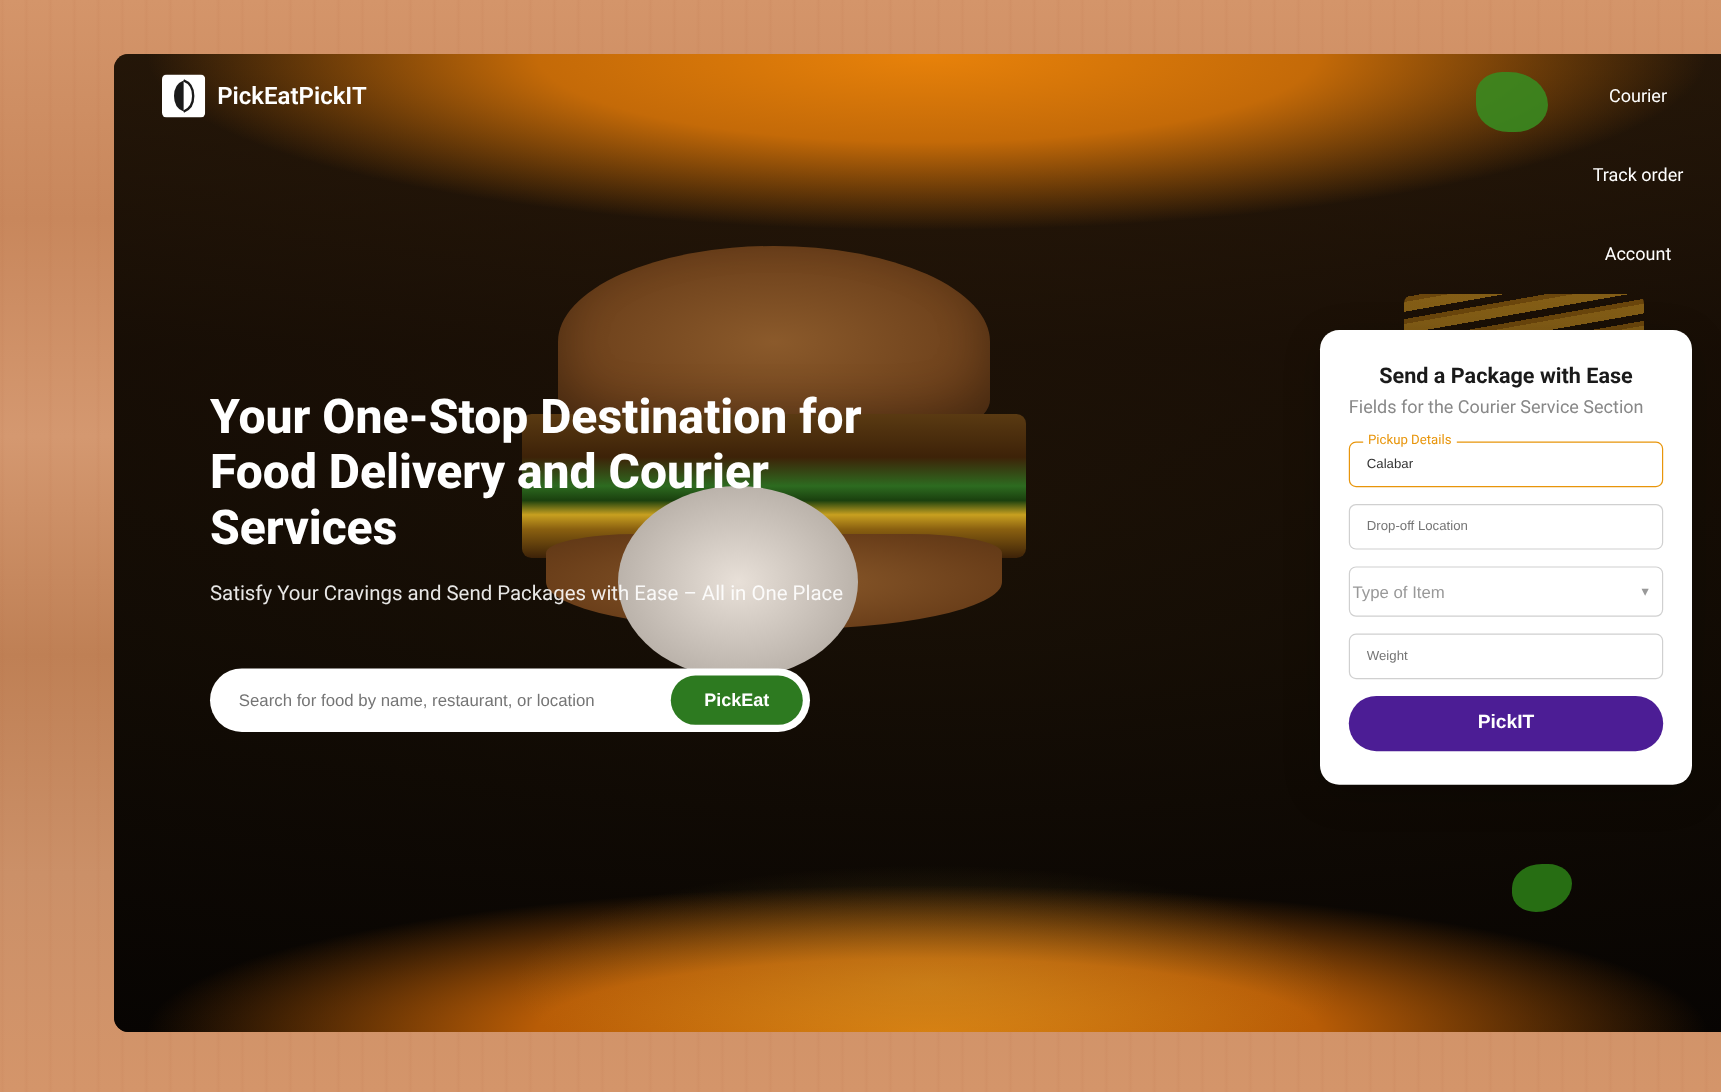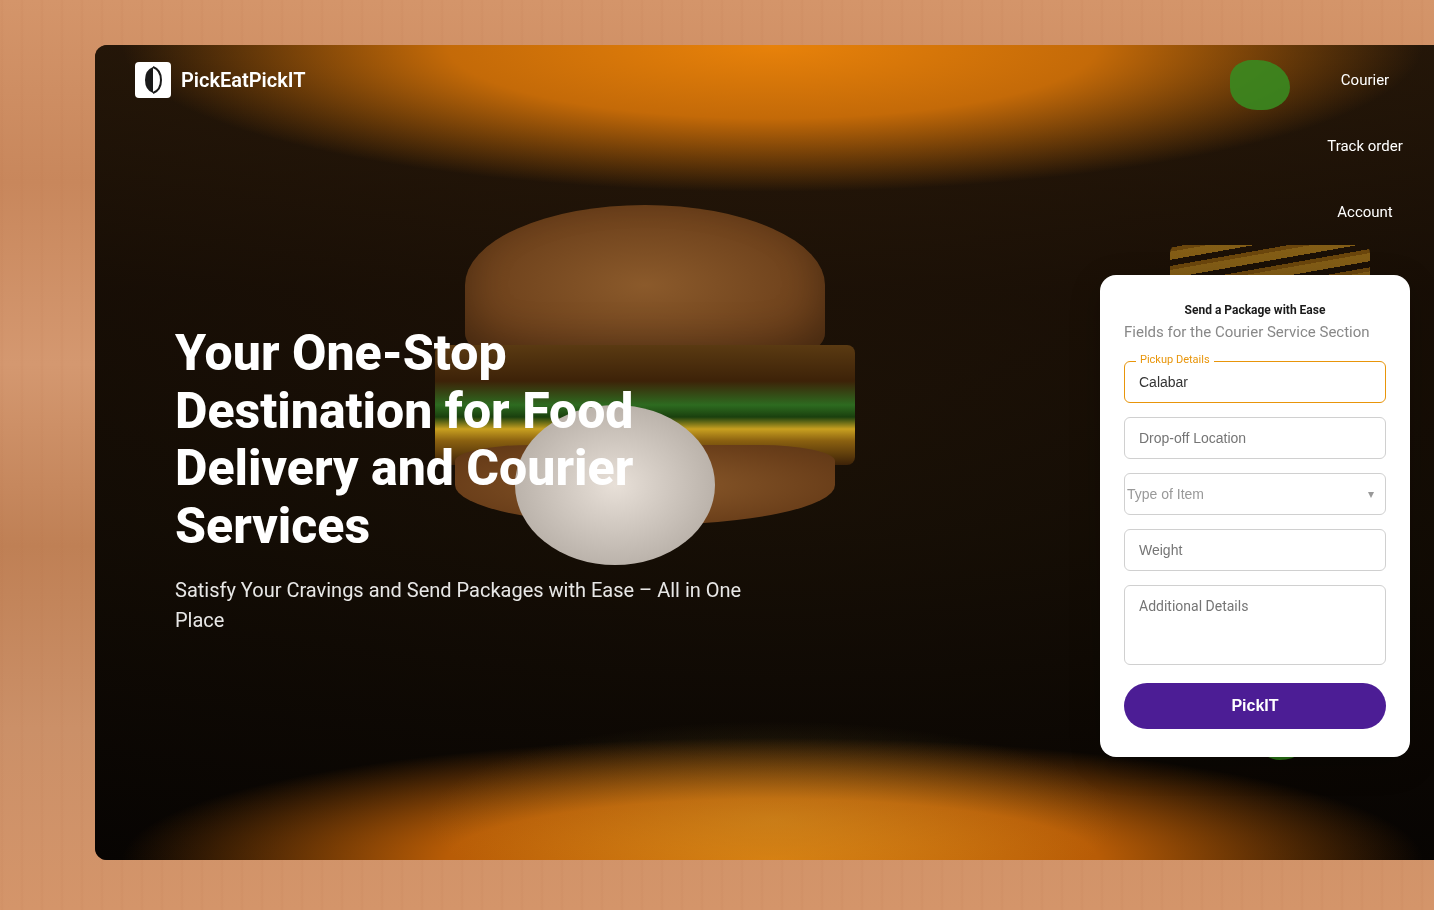--- a/index.html
+++ b/index.html
@@ -233,29 +233,29 @@
     .hero-content {
       position: absolute;
       top: 280px;
       left: 80px;
       width: 580px;
       z-index: 10;
     }
 
     .hero-title {
       color: white;
-      font-size: 50px;
+      font-size: 40px;
       font-weight: 800;
       line-height: 1.15;
       margin-bottom: 20px;
     }
 
     .hero-subtitle {
       color: rgba(255,255,255,0.9);
-      font-size: 20px;
+      font-size: 17px;
       line-height: 1.5;
       margin-bottom: 48px;
     }
 
     .search-bar {
       display: flex;
       align-items: center;
       background: white;
       border-radius: 50px;
       padding: 6px 6px 6px 24px;
@@ -290,21 +290,21 @@
       right: 40px;
       width: 310px;
       background: white;
       border-radius: 16px;
       padding: 28px 24px;
       z-index: 10;
       box-shadow: 0 8px 32px rgba(0,0,0,0.2);
     }
 
     .card-title {
-      font-size: 12px;
+      font-size: 18px;
       font-weight: 700;
       color: #1a1a1a;
       text-align: center;
       margin-bottom: 6px;
     }
 
     .card-subtitle {
       font-size: 15px;
       color: #888;
       text-align: left;
@@ -325,21 +325,21 @@
       color: #e8950a;
       padding: 0 4px;
       z-index: 1;
     }
 
     .form-input {
       width: 100%;
       border: 1.5px solid #d0d0d0;
       border-radius: 6px;
       padding: 12px 14px;
-      font-size: 14px;
+      font-size: 11px;
       color: #333;
       outline: none;
       background: white;
     }
 
     .pickup-field .form-input {
       border-color: #e8950a;
     }
 
     .select-wrapper {
@@ -453,20 +453,24 @@
       <a class="nav-link">Courier</a>
       <a class="nav-link">Track order</a>
       <a class="nav-link">Account</a>
     </div>
   </nav>
 
   <div class="hero-content">
     <h1 class="hero-title">Your One-Stop Destination for Food Delivery and Courier Services</h1>
     <p class="hero-subtitle">Satisfy Your Cravings and Send Packages with Ease – All in One Place</p>
 
+    <div class="search-bar">
+      <input class="search-input" type="text" placeholder="Search for food by name, restaurant, or location" style="">
+      <button class="pick-eat-btn">PickEat</button>
+    </div>
   </div>
 
   <div class="package-card">
     <h2 class="card-title">Send a Package with Ease</h2>
     <p class="card-subtitle">Fields for the Courier Service Section</p>
 
     <div class="form-field pickup-field">
       <label>Pickup Details</label>
       <input class="form-input" type="text" value="Calabar" style="">
     </div>
@@ -486,23 +490,20 @@
           <option>Other</option>
         </select>
         <span class="select-arrow">▾</span>
       </div>
     </div>
 
     <div class="form-field">
       <input class="form-input" type="text" placeholder="Weight" style="">
     </div>
 
-    <div class="form-field textarea-field">
-      <textarea placeholder="Additional Details" style=""></textarea>
-    </div>
 
 
     <button class="pick-it-btn">PickIT</button>
   </div>
 
   <div class="plate-bottom"></div>
 
 </div>
 
 </body></html>

